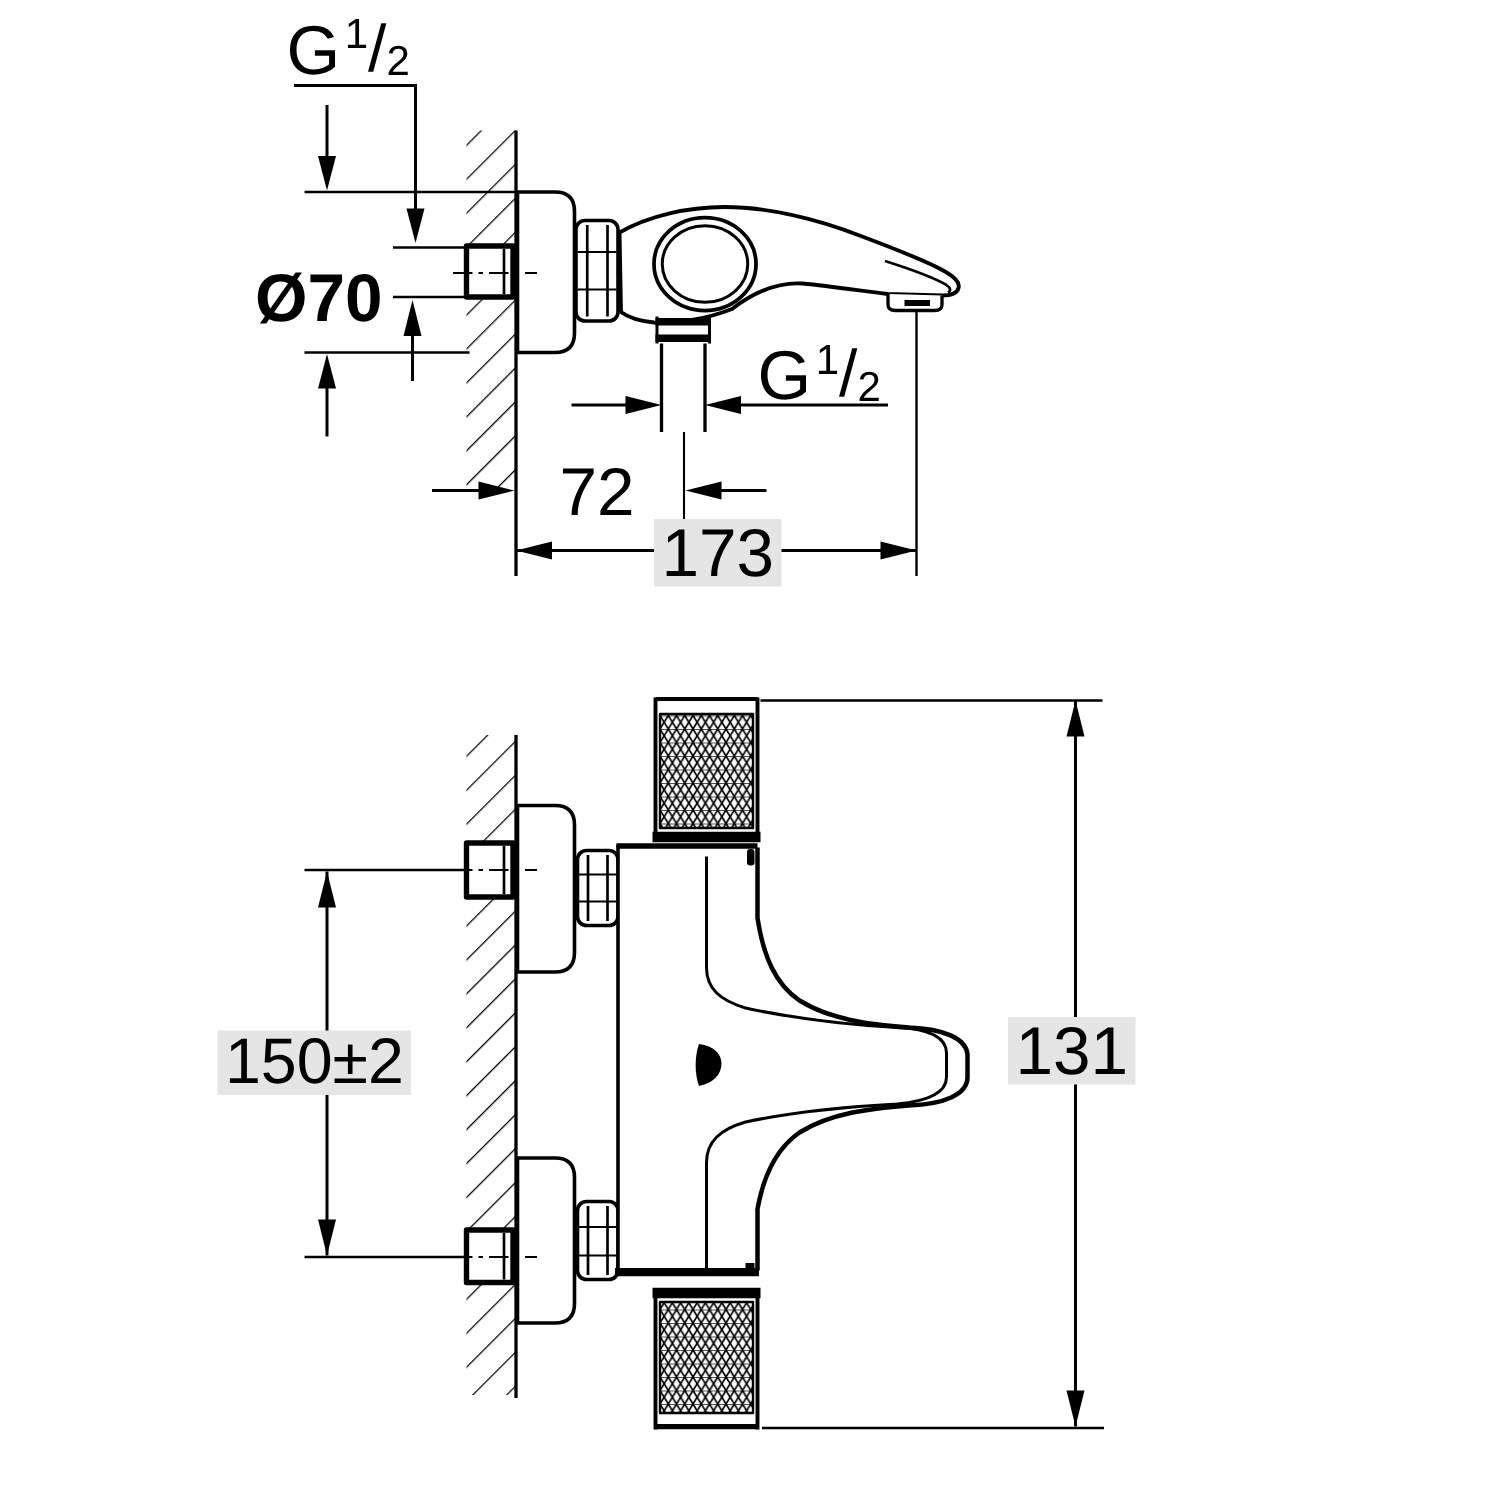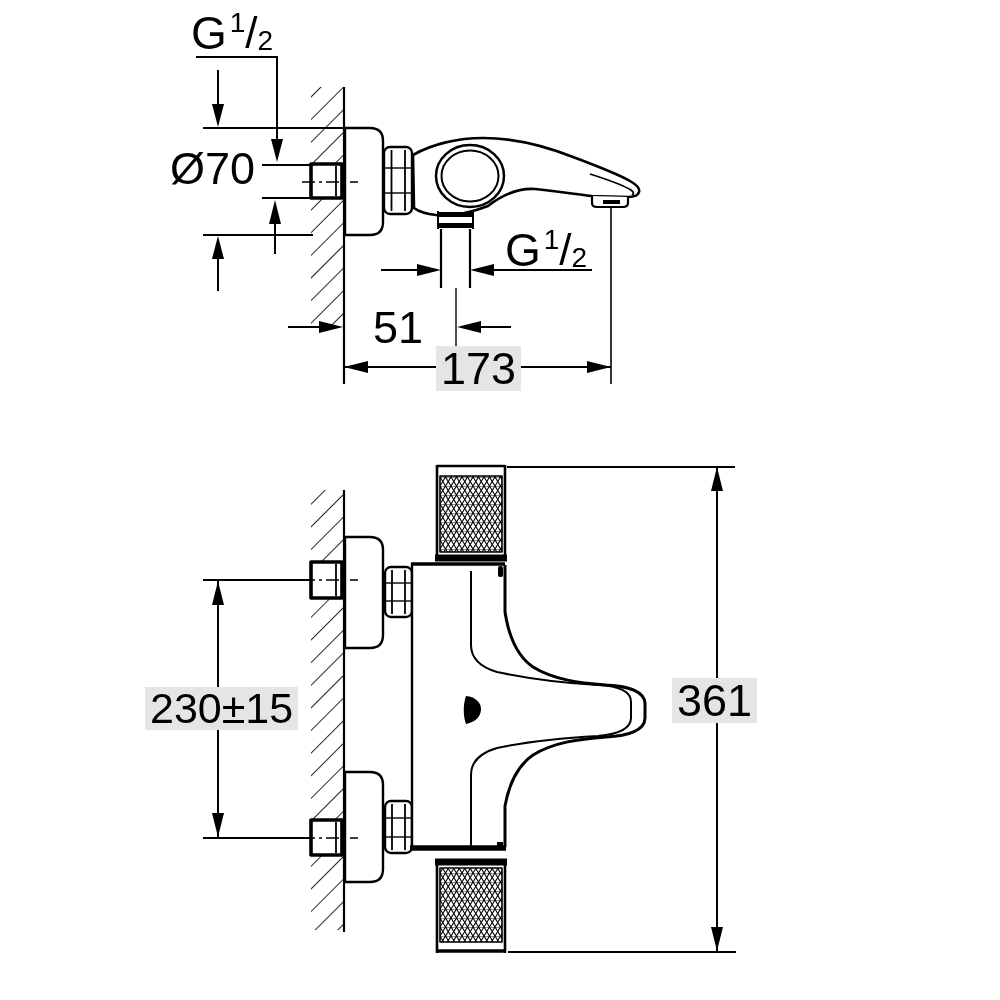--- a/index.html
+++ b/index.html
@@ -188,30 +188,30 @@
   </g>
 </svg>
 
 <div class="thread-label" style="left:191px;top:10px;">
   <span class="t-base">G</span>
       <span class="t-sup">1</span>
       <span class="t-slash">/</span>
       <span class="t-sub">2</span>
 </div>
 
-<div class="dim" style="left:170px;top:146px;">Ø70</div>
+<div class="dim" style="left:170px;top:176px;font-weight:bold;">Ø70</div>
 
 <div class="thread-label" style="left:505px;top:227px;">
   <span class="t-base">G</span>
       <span class="t-sup">1</span>
       <span class="t-slash">/</span>
       <span class="t-sub">2</span>
 </div>
 
-<div class="dim" style="left:373px;top:305px;">51</div>
+<div class="dim" style="left:373px;top:305px;">72</div>
 
 <div class="dim masked" style="left:436px;top:346px;">173</div>
 
-<div class="dim masked" style="left:145px;top:687px;font-size:43px;">230±15</div>
-
-<div class="dim masked" style="left:672px;top:678px;">361</div>
+<div class="dim masked" style="left:145px;top:687px;font-size:43px;">150±2</div>
+
+<div class="dim masked" style="left:672px;top:678px;">131</div>
 
 </div>
 
 </body></html>

